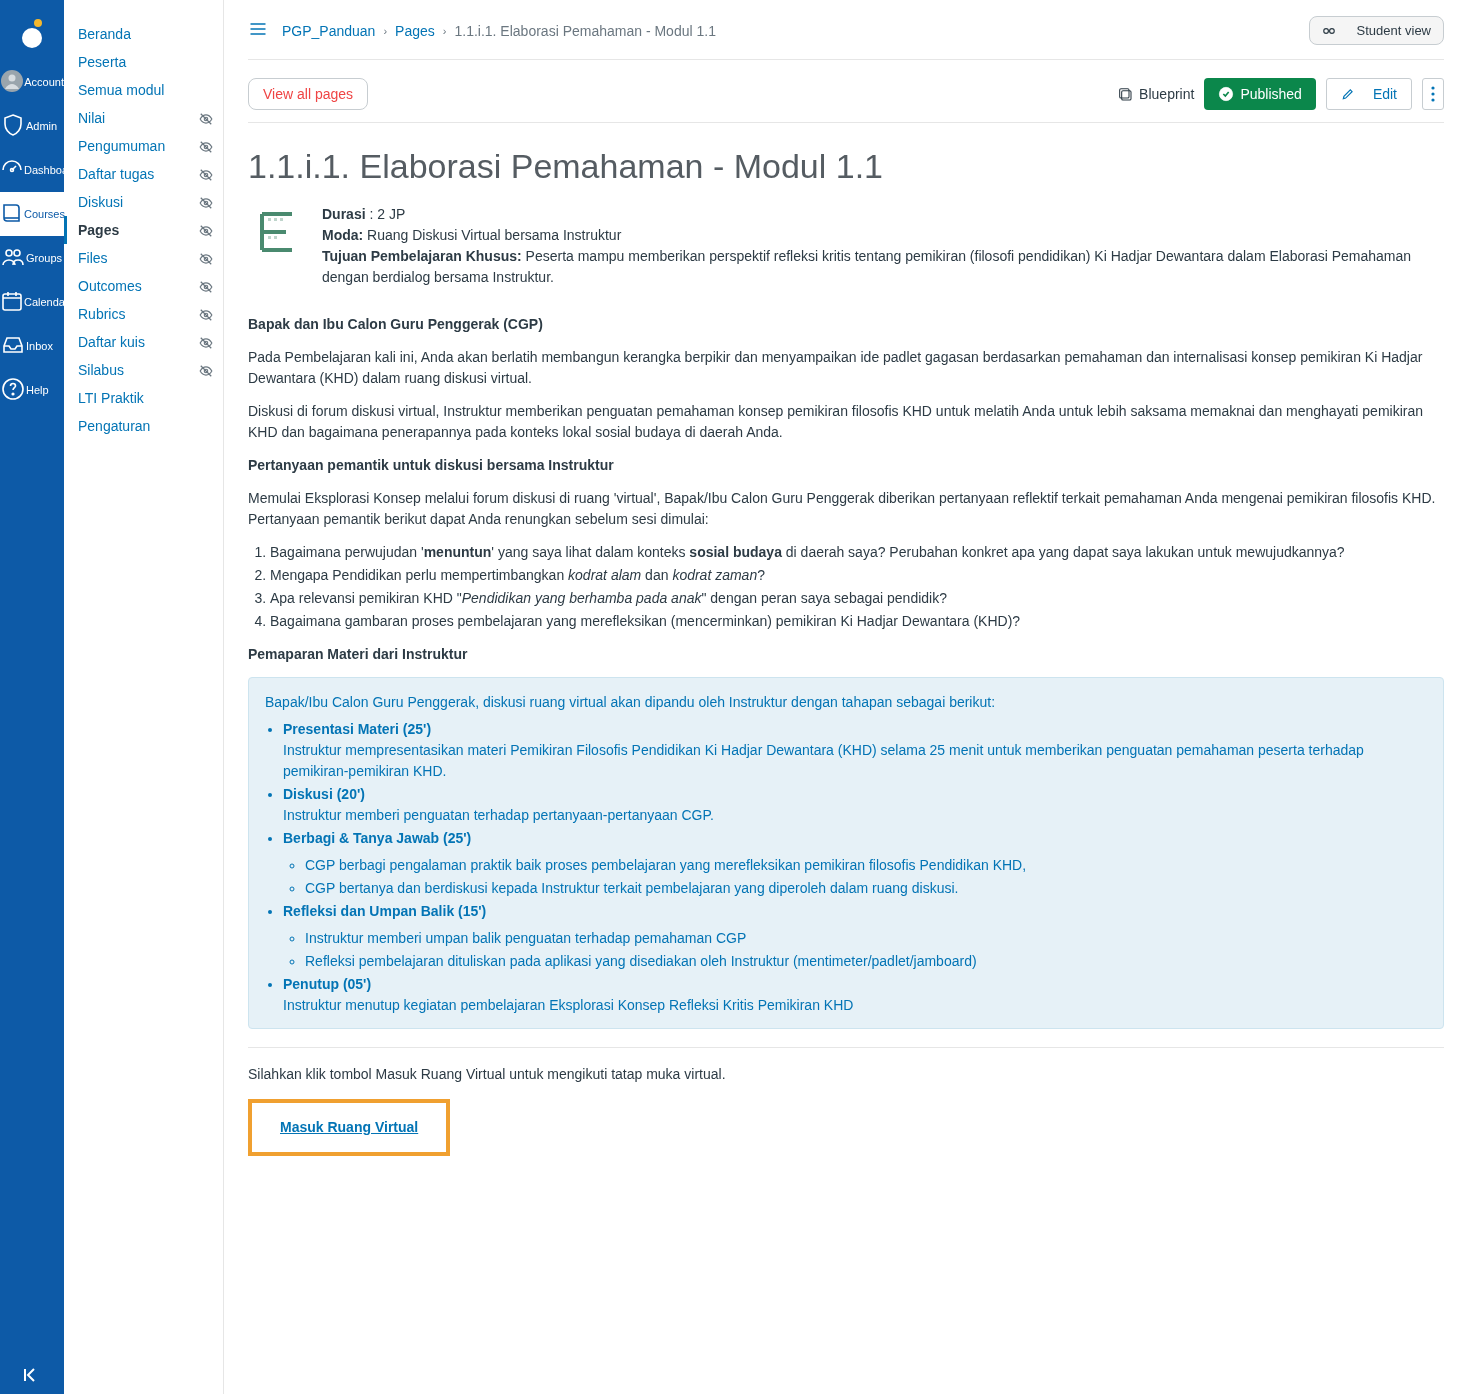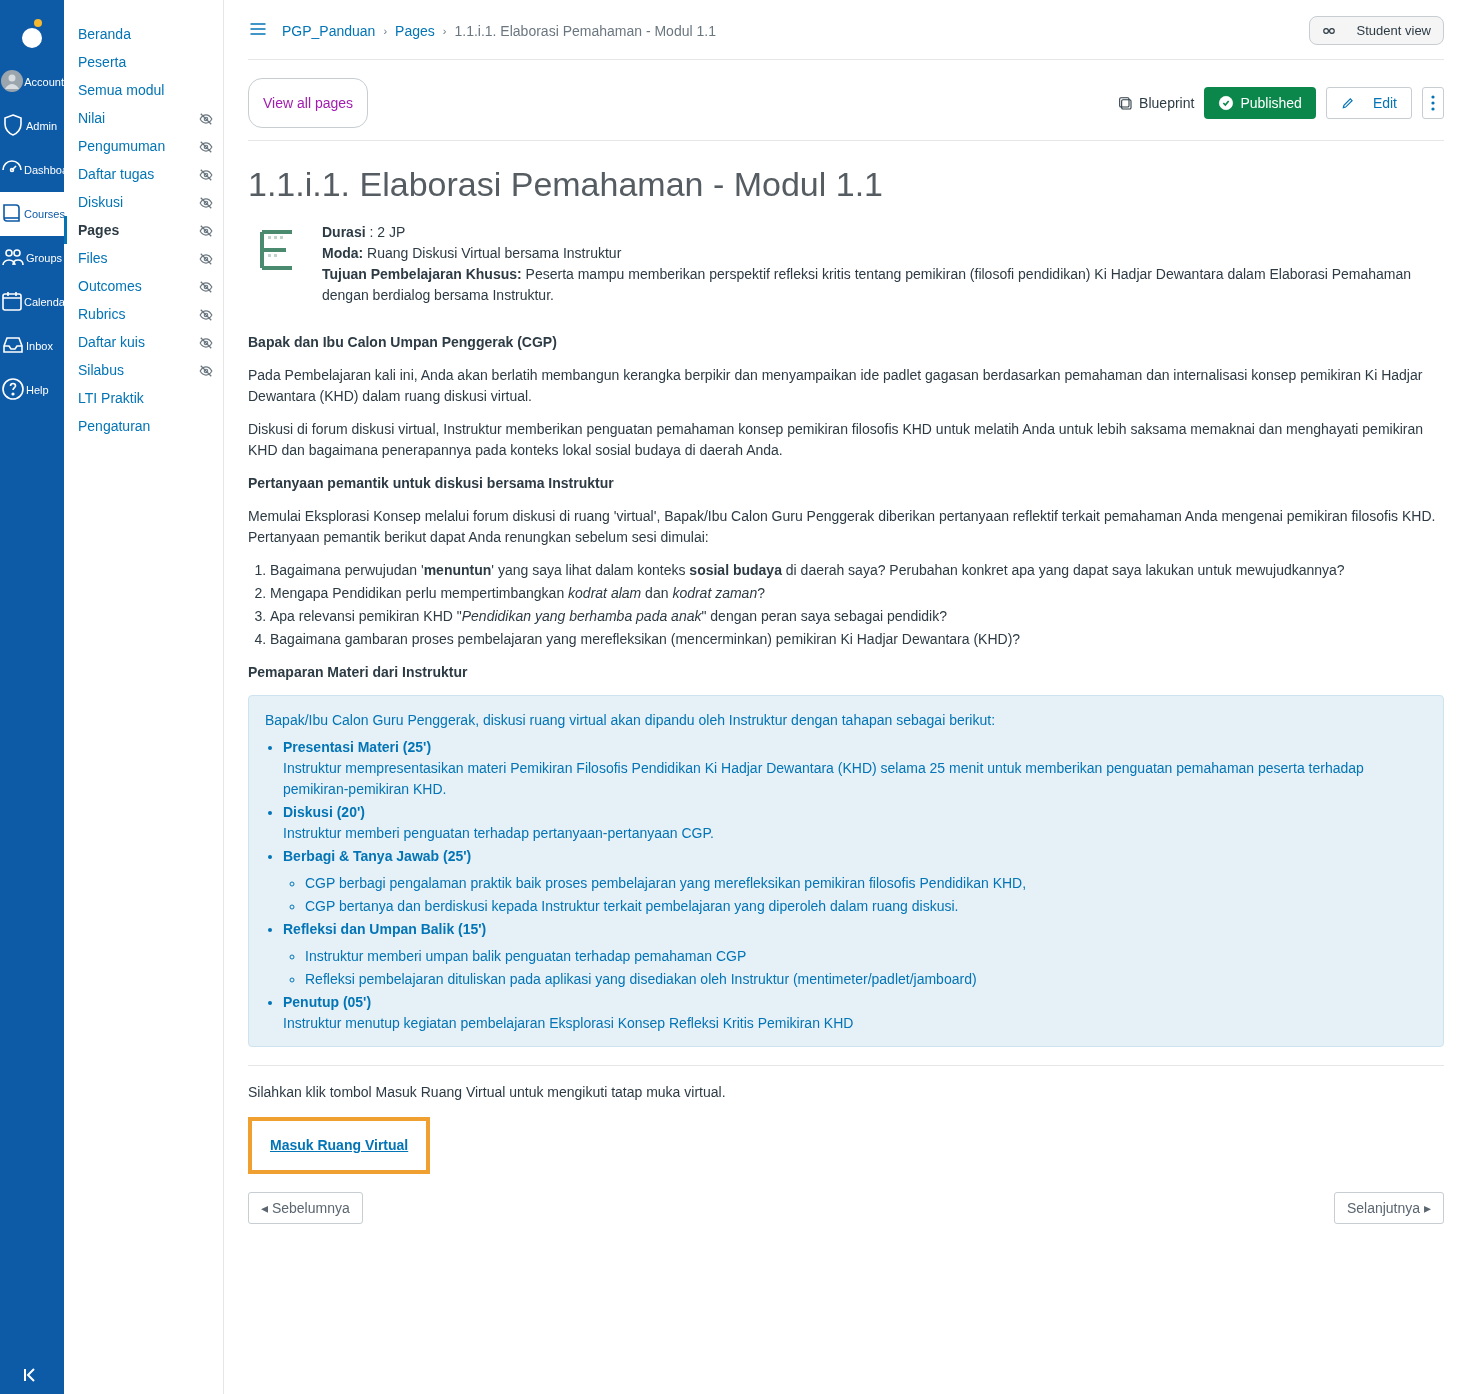--- a/index.html
+++ b/index.html
@@ -29,21 +29,21 @@
 .topbar { display: flex; align-items: center; justify-content: space-between; padding: 16px 0 14px; border-bottom: 1px solid #e6e6e6; }
 .breadcrumb { display: flex; align-items: center; gap: 8px; font-size: 14px; color: #6b7780; }
 .breadcrumb .hamburger { margin-right: 6px; cursor: pointer; color: #0374b5; }
 .breadcrumb .hamburger svg { width: 20px; height: 20px; stroke: currentColor; fill: none; stroke-width: 2; }
 .breadcrumb a { color: #0374b5; text-decoration: none; }
 .breadcrumb .sep { color: #6b7780; font-size: 11px; }
 .student-view-btn { border: 1px solid #c7cdd1; background: #f5f5f5; color: #2d3b45; padding: 6px 12px; border-radius: 8px; font-size: 13px; cursor: pointer; display: flex; align-items: center; gap: 21px; }
 .student-view-btn svg { width: 14px; height: 14px; stroke: currentColor; fill: none; stroke-width: 2; }
 
 .action-row { display: flex; align-items: center; justify-content: space-between; padding: 18px 0 12px; border-bottom: 1px solid #e6e6e6; }
-.action-row .left .btn { border: 1px solid #c7cdd1; background: #fff; color: #a21caf; padding: 16px 14px; border-radius: 14px; font-size: 14px; cursor: pointer; }
+.action-row .left .btn { border: 1px solid #c7cdd1; background: #fff; color: #ef4444; padding: 7px 14px; border-radius: 8px; font-size: 14px; cursor: pointer; }
 .action-row .right { display: flex; align-items: center; gap: 10px; }
 .btn-plain { display: flex; align-items: center; gap: 6px; color: #2d3b45; font-size: 14px; cursor: pointer; }
 .btn-plain svg { width: 16px; height: 16px; stroke: currentColor; fill: none; stroke-width: 1.6; }
 .btn-published { background: #0b874b; color: #fff; border: none; padding: 8px 14px; border-radius: 4px; font-size: 14px; cursor: pointer; display: flex; align-items: center; gap: 6px; }
 .btn-published svg { width: 16px; height: 16px; stroke: #fff; fill: #fff; }
 .btn-edit { border: 1px solid #c7cdd1; background: #fff; color: #0374b5; padding: 7px 14px; border-radius: 3px; font-size: 14px; cursor: pointer; display: flex; align-items: center; gap: 18px; }
 .btn-edit svg { width: 14px; height: 14px; stroke: currentColor; fill: none; stroke-width: 2; }
 .btn-more { border: 1px solid #c7cdd1; background: #fff; color: #0374b5; padding: 7px 8px; border-radius: 3px; cursor: pointer; display: flex; align-items: center; justify-content: center; }
 .btn-more svg { width: 4px; height: 16px; fill: currentColor; }
 
@@ -60,21 +60,21 @@
 
 .info-box { background: #e6f1f7; border: 1px solid #cde4ef; border-radius: 4px; padding: 14px 16px 10px; color: #0374b5; margin: 8px 0 16px; }
 .info-box ul { margin: 6px 0 0 18px; }
 .info-box ul li { margin: 2px 0; }
 .info-box ul ul { list-style: circle; margin-left: 22px; }
 .info-box .normal { color: #0374b5; font-weight: 400; }
 .info-box strong { color: #0374b5; }
 
 .divider { border: none; border-top: 1px solid #e6e6e6; margin: 18px 0 16px; }
 
-.virtual-wrap { border: 4px solid #f0a030; display: inline-block; padding: 14px 18px; margin: 2px 0 10px; }
+.virtual-wrap { border: 4px solid #f0a030; display: inline-block; padding: 14px 28px; margin: 2px 0 10px; }
 .virtual-wrap a { color: #0374b5; font-weight: 700; text-decoration: underline; font-size: 14px; }
 
 .nav-footer { display: flex; justify-content: space-between; margin-top: 8px; }
 .nav-footer .btn { border: 1px solid #c7cdd1; background: #fff; color: #5b6670; padding: 7px 12px; border-radius: 3px; font-size: 14px; cursor: pointer; }
 </style>
 </head>
 <body>
 
 <div class="app">
 
@@ -302,21 +302,21 @@
               </g>
             </svg>
         </div>
         <div>
           <p><strong>Durasi</strong><span> : 2 JP</span><br>
           <strong>Moda:</strong><span> Ruang Diskusi Virtual bersama Instruktur</span><br>
           <strong>Tujuan Pembelajaran Khusus:</strong><span> Peserta mampu memberikan perspektif refleksi kritis tentang pemikiran (filosofi pendidikan) Ki Hadjar Dewantara dalam Elaborasi Pemahaman dengan berdialog bersama Instruktur.</span></p>
         </div>
       </div>
 
-      <p><strong>Bapak dan Ibu Calon Umpan Penggerak (CGP)</strong></p>
+      <p><strong>Bapak dan Ibu Calon Guru Penggerak (CGP)</strong></p>
       <p>Pada Pembelajaran kali ini, Anda akan berlatih membangun kerangka berpikir dan menyampaikan ide padlet gagasan berdasarkan pemahaman dan internalisasi konsep pemikiran Ki Hadjar Dewantara (KHD) dalam ruang diskusi virtual.</p>
       <p>Diskusi di forum diskusi virtual, Instruktur memberikan penguatan pemahaman konsep pemikiran filosofis KHD untuk melatih Anda untuk lebih saksama memaknai dan menghayati pemikiran KHD dan bagaimana penerapannya pada konteks lokal sosial budaya di daerah Anda.</p>
 
       <p><strong>Pertanyaan pemantik untuk diskusi bersama Instruktur</strong></p>
       <p>Memulai Eksplorasi Konsep melalui forum diskusi di ruang 'virtual', Bapak/Ibu Calon Guru Penggerak diberikan pertanyaan reflektif terkait pemahaman Anda mengenai pemikiran filosofis KHD. Pertanyaan pemantik berikut dapat Anda renungkan sebelum sesi dimulai:</p>
 
       <ol>
         <li><span>Bagaimana perwujudan '</span><strong>menuntun</strong><span>' yang saya lihat dalam konteks </span><strong>sosial budaya</strong><span> di daerah saya? Perubahan konkret apa yang dapat saya lakukan untuk mewujudkannya?</span></li>
         <li><span>Mengapa Pendidikan perlu mempertimbangkan </span><em>kodrat alam</em><span> dan </span><em>kodrat zaman</em><span>?</span></li>
         <li><span>Apa relevansi pemikiran KHD "</span><em>Pendidikan yang berhamba pada anak</em><span>" dengan peran saya sebagai pendidik?</span></li>
@@ -347,19 +347,15 @@
       </div>
 
       <hr class="divider">
 
       <p>Silahkan klik tombol Masuk Ruang Virtual untuk mengikuti tatap muka virtual.</p>
 
       <div class="virtual-wrap">
         <a>Masuk Ruang Virtual</a>
       </div>
 
-      <div class="nav-footer">
-        <button class="btn">◂ <span>Sebelumnya</span></button>
-        <button class="btn"><span>Selanjutnya</span> ▸</button>
-      </div>
     </div>
   </main>
 </div>
 
 </body></html>

